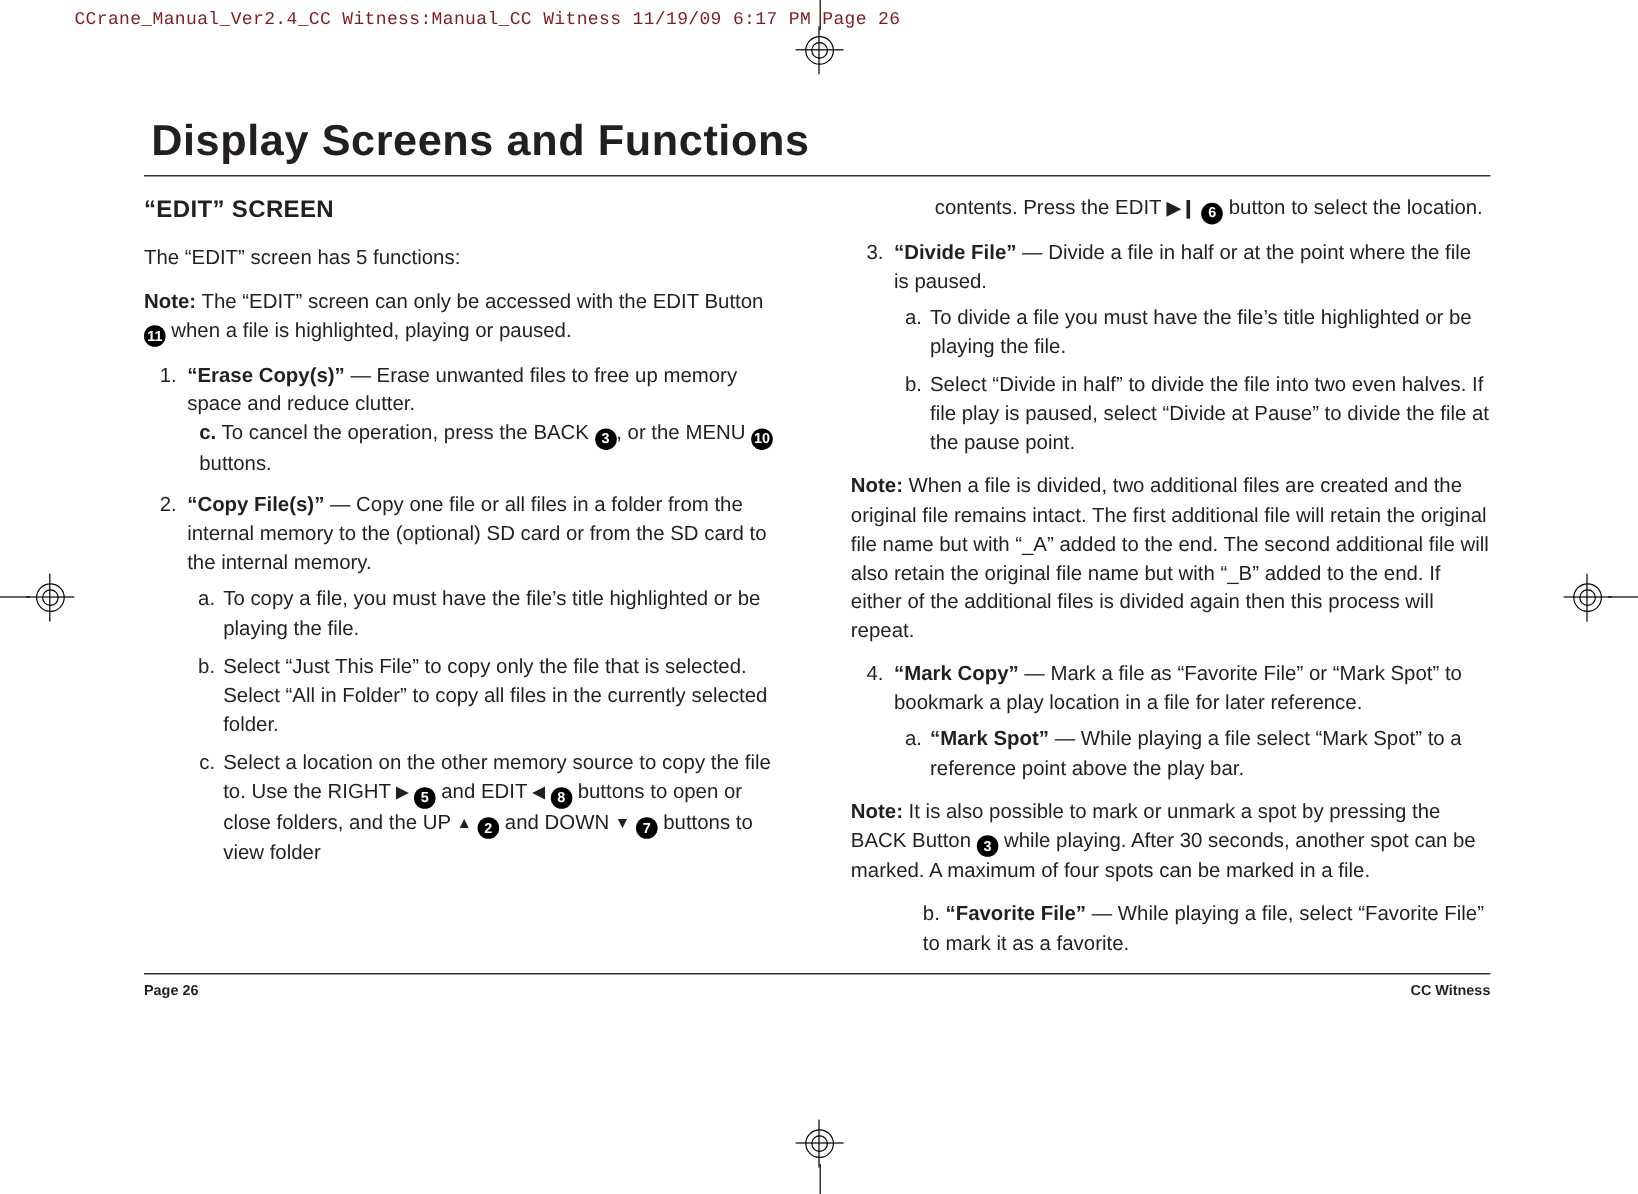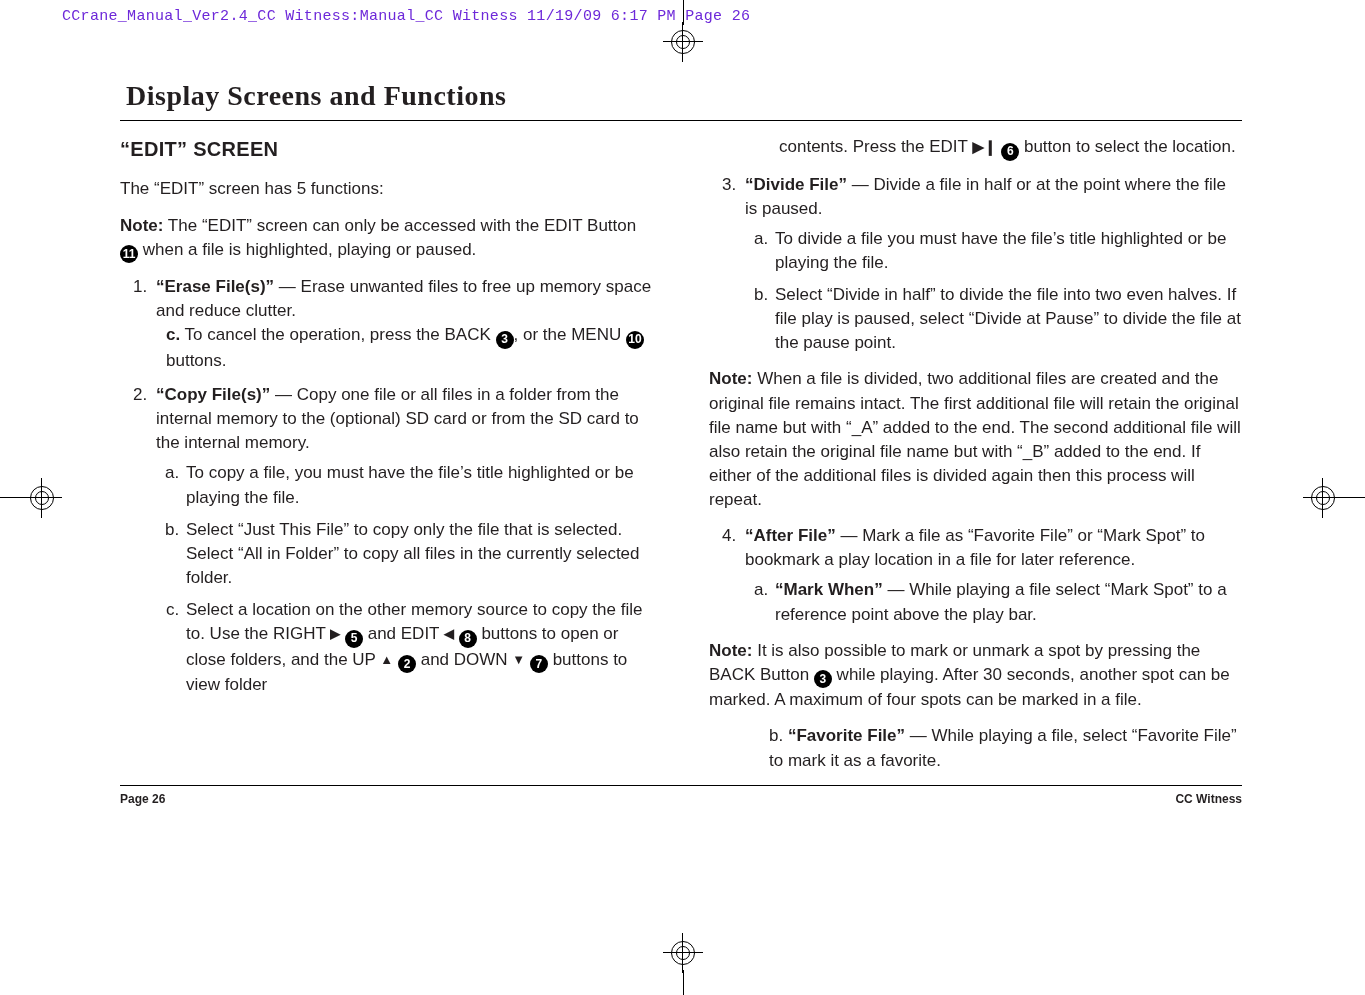--- a/index.html
+++ b/index.html
@@ -43,37 +43,36 @@
   .reg-left   { left: 22px;  top: 478px; }
   .reg-right  { right: 22px; top: 478px; }
 
   .slug {
     position: absolute;
     top: 8px;
     left: 62px;
     font-family: "Courier New", monospace;
     font-size: 15px;
     letter-spacing: 0.3px;
-    color:#6d28d9;
+    color:#7f1d1d;
   }
 
   .page {
     position: absolute;
     left: 120px;
     top: 80px;
     width: 1122px;
     height: 812px;
   }
 
   .section-title {
-    font-size: 28px;
+    font-size: 36px;
     font-weight: bold;
-    margin: 0 0 8px 6px;
+    margin: 16px 0 8px 6px;
     letter-spacing: 0.5px;
-    font-family: Liberation Serif, serif;
   }
   .rule {
     border: 0;
     border-top: 1.5px solid #000;
     margin: 0 0 14px 0;
   }
   .rule-bottom {
     border: 0;
     border-top: 1.5px solid #000;
     margin: 0;
@@ -200,21 +199,21 @@
 
       <p class="para">The “EDIT” screen has 5 functions:</p>
 
       <p class="para">
         <span class="bold">Note:</span><span> The “EDIT” screen can only be accessed with the EDIT Button </span><span class="badge">11</span><span> when a file is highlighted, playing or paused.</span>
       </p>
 
       <ol class="num">
 
         <li>
-          <span class="item-title">“Erase File(s)”</span><span> — Erase unwanted files to free up memory space and reduce clutter.</span>
+          <span class="item-title">“Erase Copy(s)”</span><span> — Erase unwanted files to free up memory space and reduce clutter.</span>
           <div style="padding-left:10px;">
             <span class="bold">c.</span><span> To cancel the operation, press the BACK </span><span class="badge">3</span><span>, or the MENU </span><span class="badge">10</span><span> buttons.</span>
           </div>
         </li>
 
         <li>
           <span class="item-title">“Copy File(s)”</span><span> — Copy one file or all files in a folder from the internal memory to the (optional) SD card or from the SD card to the internal memory.</span>
           <ol class="alpha">
             <li>To copy a file, you must have the file’s title highlighted or be playing the file.</li>
             <li>Select “Just This File” to copy only the file that is selected. Select “All in Folder” to copy all files in the currently selected folder.</li>
@@ -247,24 +246,24 @@
           </ol>
         </li>
       </ol>
 
       <p class="para">
         <span class="bold">Note:</span><span> When a file is divided, two additional files are created and the original file remains intact. The first additional file will retain the original file name but with “_A” added to the end. The second additional file will also retain the original file name but with “_B” added to the end.  If either of the additional files is divided again then this process will repeat.</span>
       </p>
 
       <ol class="num" start="4">
         <li>
-          <span class="item-title">“After File”</span><span> — Mark a file as “Favorite File” or “Mark Spot” to bookmark a play location in a file for later reference.</span>
+          <span class="item-title">“Mark Copy”</span><span> — Mark a file as “Favorite File” or “Mark Spot” to bookmark a play location in a file for later reference.</span>
           <ol class="alpha">
             <li>
-              <span class="item-title">“Mark When”</span><span> — While playing a file select “Mark Spot” to a reference point above the play bar.</span>
+              <span class="item-title">“Mark Spot”</span><span> — While playing a file select “Mark Spot” to a reference point above the play bar.</span>
             </li>
           </ol>
         </li>
       </ol>
 
       <p class="para">
         <span class="bold">Note:</span><span> It is also possible to mark or unmark a spot by pressing the BACK Button </span><span class="badge">3</span><span> while playing. After 30 seconds, another spot can be marked. A maximum of four spots can be marked in a file.</span>
       </p>
 
       <p class="para" style="padding-left:60px;">

